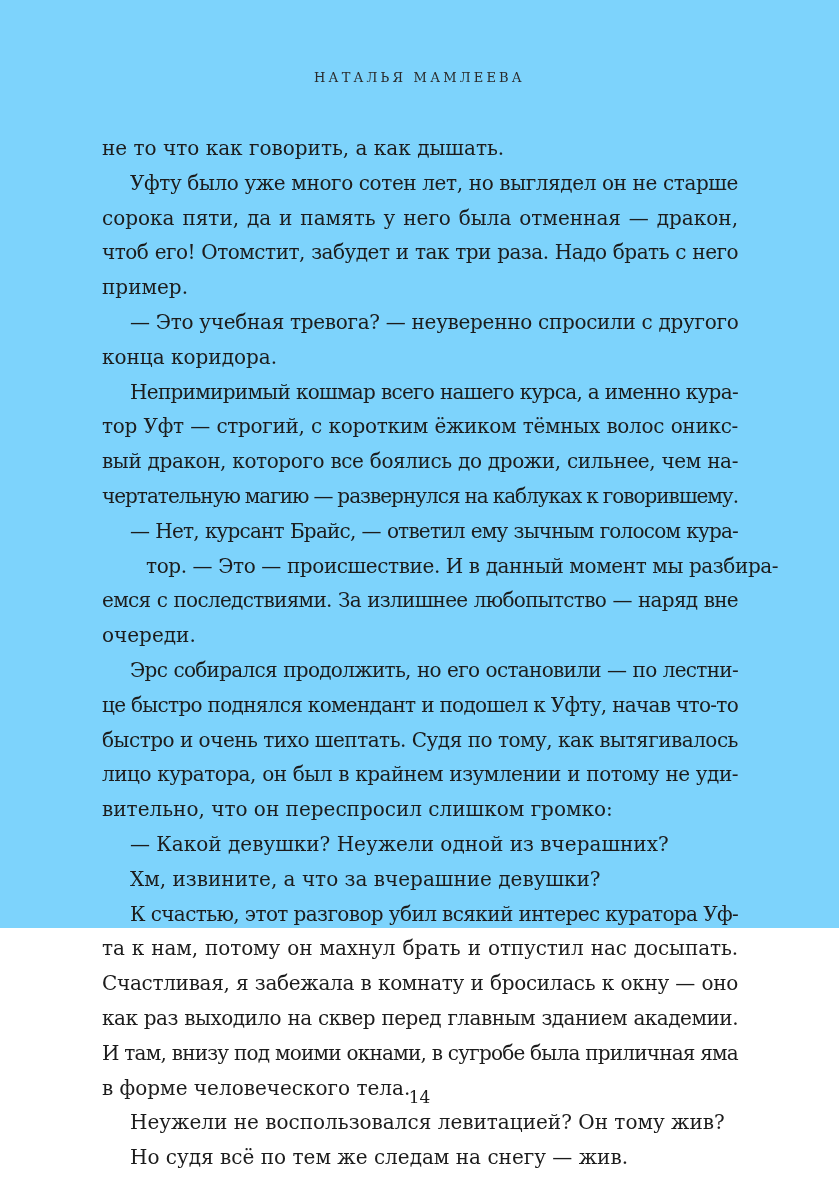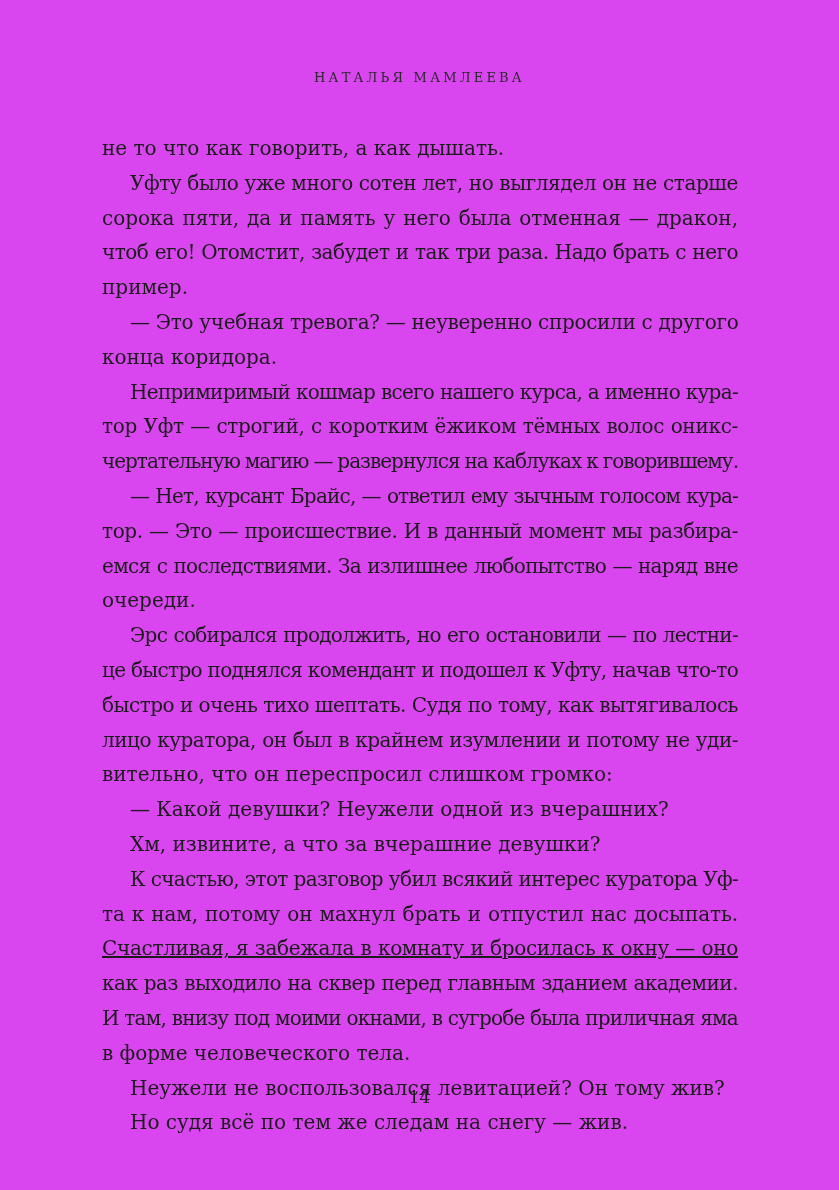--- a/index.html
+++ b/index.html
@@ -1,17 +1,17 @@
 <!DOCTYPE html>
 <html><head>
 <meta charset="utf-8">
 <style>
   html, body { margin: 0; padding: 0; background: #ffffff; }
   body { width: 839px; height: 1190px; position: relative; overflow: hidden; }
-  .page { position: absolute; left: 0; top: 0; width: 839px; height: 1190px; background: #d946ef; }
+  .page { position: absolute; left: 0; top: 0; width: 839px; height: 928px; background: #7dd3fc; }
   .running-head {
     position: absolute; top: 70px; left: 0; width: 839px; text-align: center;
     font-family: "DejaVu Serif", "Liberation Serif", serif;
     font-size: 13px; letter-spacing: 3.2px; color: #2a2a2a;
   }
   .body-text {
     position: absolute; left: 102px; top: 131px; width: 636px;
     font-family: "DejaVu Serif", "Liberation Serif", serif;
     font-size: 20px; line-height: 34.8px; color: #1c1c1c;
   }
@@ -33,35 +33,36 @@
   <div class="body-text" id="body-text">
       <span class="line last">не то что как говорить, а как дышать.</span>
       <span class="line indent" style="letter-spacing: -0.4px;">Уфту было уже много сотен лет, но выглядел он не старше</span>
       <span class="line">сорока пяти, да и память у него была отменная — дракон,</span>
       <span class="line" style="letter-spacing: -0.5px;">чтоб его! Отомстит, забудет и так три раза. Надо брать с него</span>
       <span class="line last">пример.</span>
       <span class="line indent" style="letter-spacing: -0.3px;">— Это учебная тревога? — неуверенно спросили с другого</span>
       <span class="line last">конца коридора.</span>
       <span class="line indent" style="letter-spacing: -0.7px;">Непримиримый кошмар всего нашего курса, а именно кура-</span>
       <span class="line" style="letter-spacing: -0.3px;">тор Уфт — строгий, с коротким ёжиком тёмных волос оникс-</span>
+      <span class="line" style="letter-spacing: -0.4px;">вый дракон, которого все боялись до дрожи, сильнее, чем на-</span>
       <span class="line tight" style="letter-spacing: -1px;">чертательную магию — развернулся на каблуках к говорившему.</span>
       <span class="line indent" style="letter-spacing: -0.8px;">— Нет, курсант Брайс, — ответил ему зычным голосом кура-</span>
-      <span class="line" style="letter-spacing: -0.4px;">тор. — Это — происшествие. И в данный момент мы разбира-</span>
+      <span class="line" style="letter-spacing: -0.4px; margin-left: 44px;">тор. — Это — происшествие. И в данный момент мы разбира-</span>
       <span class="line" style="letter-spacing: -0.7px;">емся с последствиями. За излишнее любопытство — наряд вне</span>
       <span class="line last">очереди.</span>
       <span class="line indent" style="letter-spacing: -0.7px;">Эрс собирался продолжить, но его остановили — по лестни-</span>
       <span class="line" style="letter-spacing: -0.7px;">це быстро поднялся комендант и подошел к Уфту, начав что-то</span>
       <span class="line" style="letter-spacing: -0.5px;">быстро и очень тихо шептать. Судя по тому, как вытягивалось</span>
       <span class="line" style="letter-spacing: -0.5px;">лицо куратора, он был в крайнем изумлении и потому не уди-</span>
       <span class="line last">вительно, что он переспросил слишком громко:</span>
       <span class="line indent last">— Какой девушки? Неужели одной из вчерашних?</span>
       <span class="line indent last">Хм, извините, а что за вчерашние девушки?</span>
       <span class="line indent" style="letter-spacing: -0.6px;">К счастью, этот разговор убил всякий интерес куратора Уф-</span>
       <span class="line" style="letter-spacing: -0.1px;">та к нам, потому он махнул брать и отпустил нас досыпать.</span>
-      <span class="line" style="letter-spacing: -0.3px; text-decoration: underline;">Счастливая, я забежала в комнату и бросилась к окну — оно</span>
+      <span class="line" style="letter-spacing: -0.3px;">Счастливая, я забежала в комнату и бросилась к окну — оно</span>
       <span class="line" style="letter-spacing: -0.5px;">как раз выходило на сквер перед главным зданием академии.</span>
       <span class="line" style="letter-spacing: -0.8px;">И там, внизу под моими окнами, в сугробе была приличная яма</span>
       <span class="line last">в форме человеческого тела.</span>
       <span class="line indent last">Неужели не воспользовался левитацией? Он тому жив?</span>
       <span class="line indent last">Но судя всё по тем же следам на снегу — жив.</span>
     </div>
   <div class="page-number">14</div>
 </div>
 
 </body></html>

